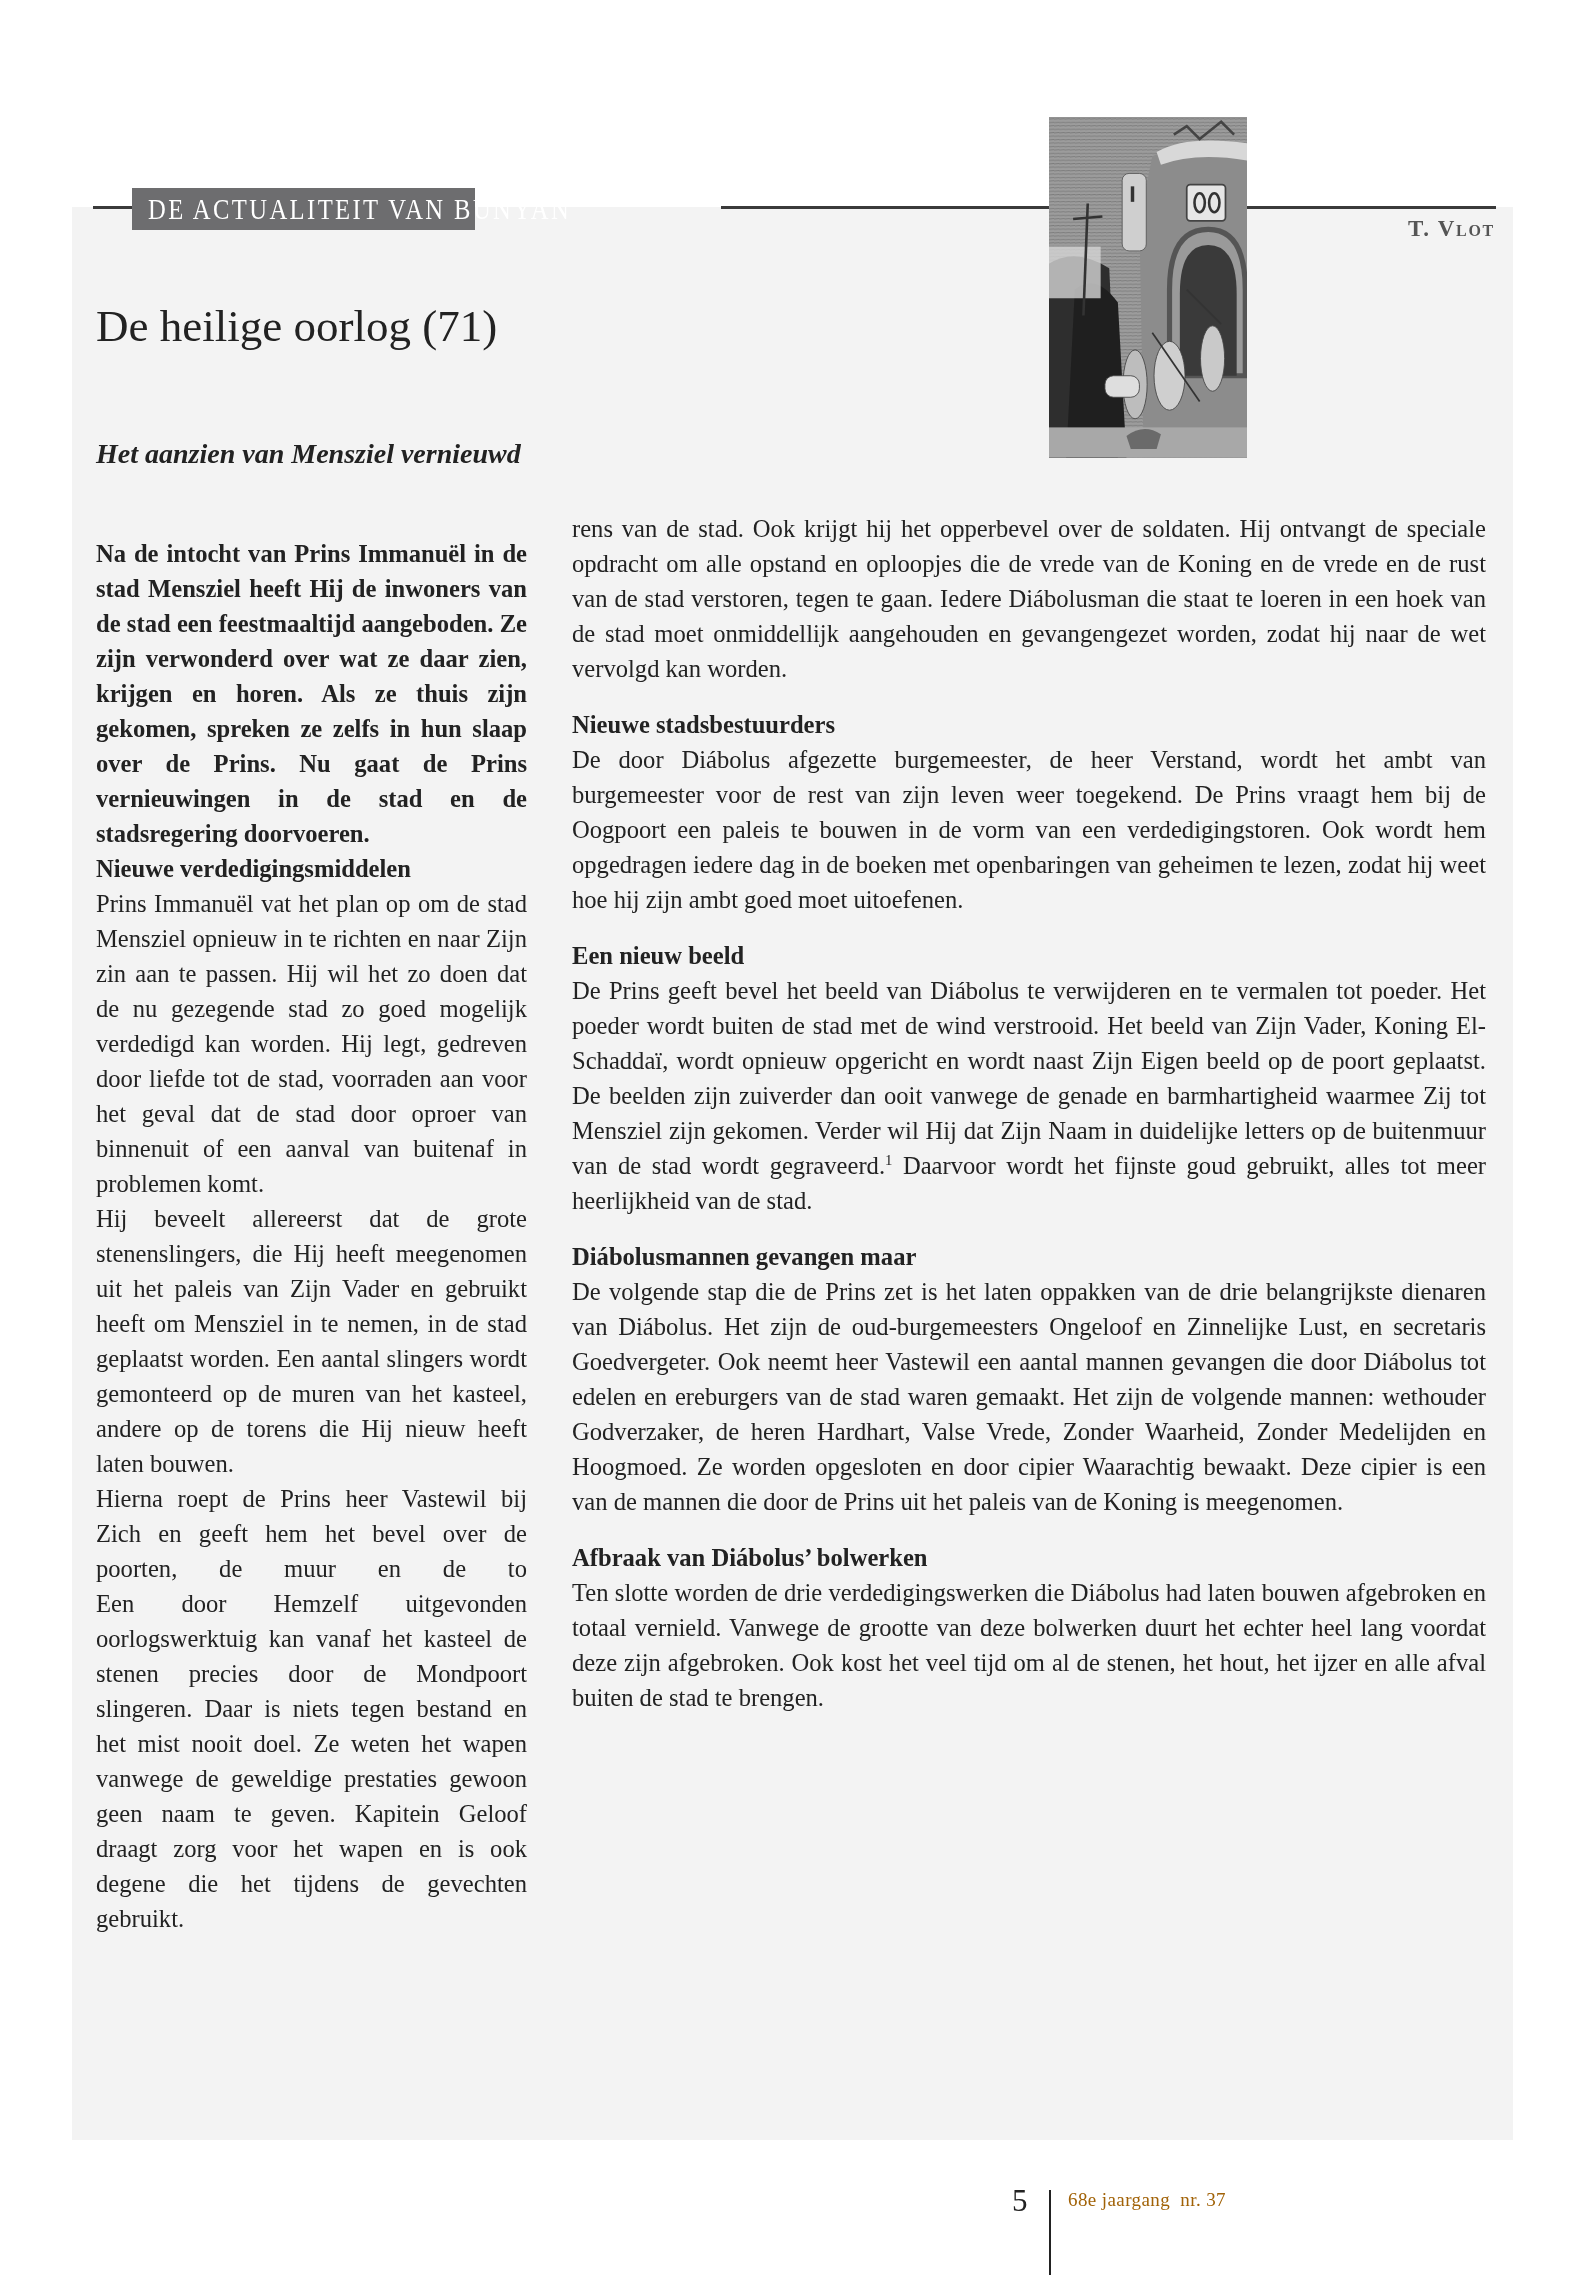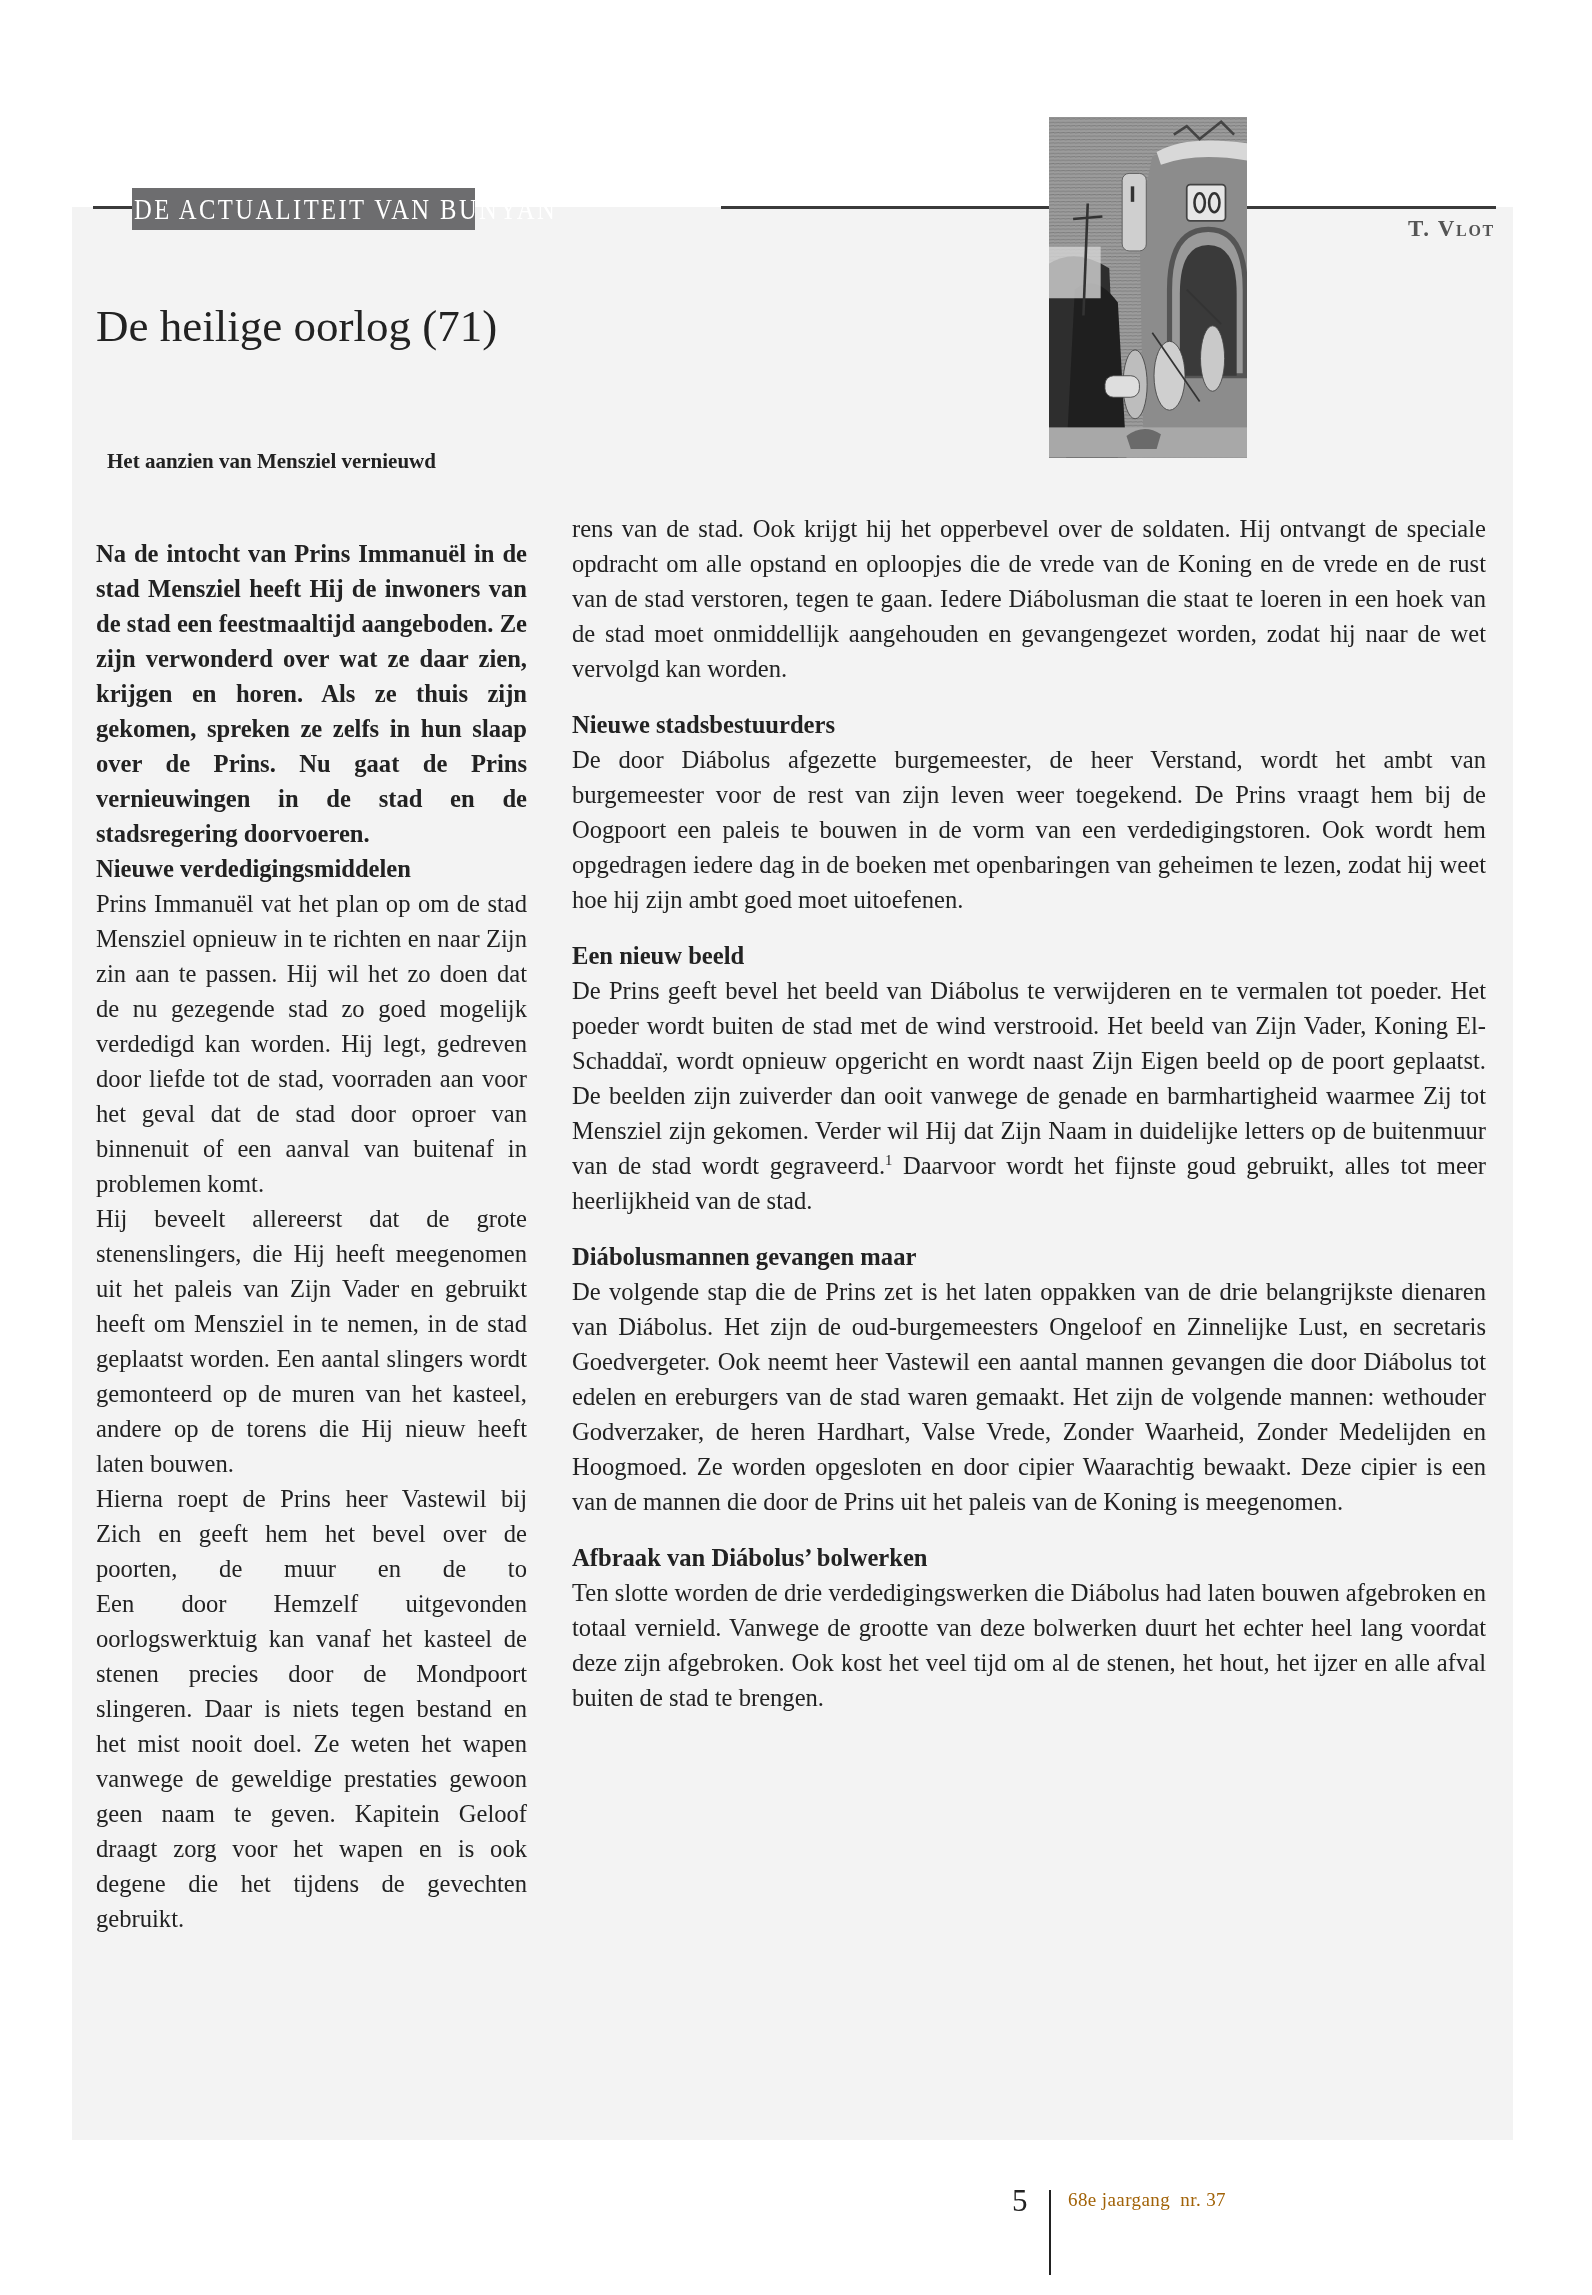--- a/index.html
+++ b/index.html
@@ -14,38 +14,38 @@
   }
   .rule {
     position: absolute; top: 206px; height: 2.6px; background: #3a3a3a;
   }
   .rule.left { left: 93px; width: 52px; }
   .rule.right2 { left: 1247px; width: 249px; }
   .section-label {
     position: absolute; left: 132px; top: 188px; height: 42px; width: 343px;
     background: #6d6d6f; color: #fff; box-sizing: border-box;
     font-family: "Liberation Serif", serif; font-size: 29px; letter-spacing: 2.8px;
-    line-height: 42px; padding-left: 2px; white-space: nowrap;
+    line-height: 42px; padding-left: 16px; white-space: nowrap;
     transform-origin: left center;
   }
   .section-label span { display: inline-block; transform: scaleX(0.85); transform-origin: left center; }
   .author {
     position: absolute; right: 97px; top: 216px; font-size: 23px; color: #555;
     font-variant: small-caps; letter-spacing: 1.7px; font-weight: bold;
   }
   .illustration {
     position: absolute; left: 1049px; top: 117px; width: 198px; height: 341px;
     background: #8a8a8a; overflow: hidden;
   }
   .title {
     position: absolute; left: 96px; top: 300px; font-size: 45px; color: #222;
     font-weight: normal; margin: 0;
   }
   .subtitle {
-    position: absolute; left: 96px; top: 438px; font-size: 21px; font-weight: bold; margin: 11px;
+    position: absolute; left: 96px; top: 438px; font-size: 28px; font-weight: bold; margin: 0; font-style: italic;
   }
   .col-left {
     position: absolute; left: 96px; top: 536px; width: 431px;
     font-size: 24.6px; line-height: 35px; text-align: justify; hyphens: manual;
   }
   .col-right {
     position: absolute; left: 572px; top: 511px; width: 914px;
     font-size: 24.6px; line-height: 35px; text-align: justify;
   }
   .intro { font-weight: bold; margin: 0 0 21px 0; }

